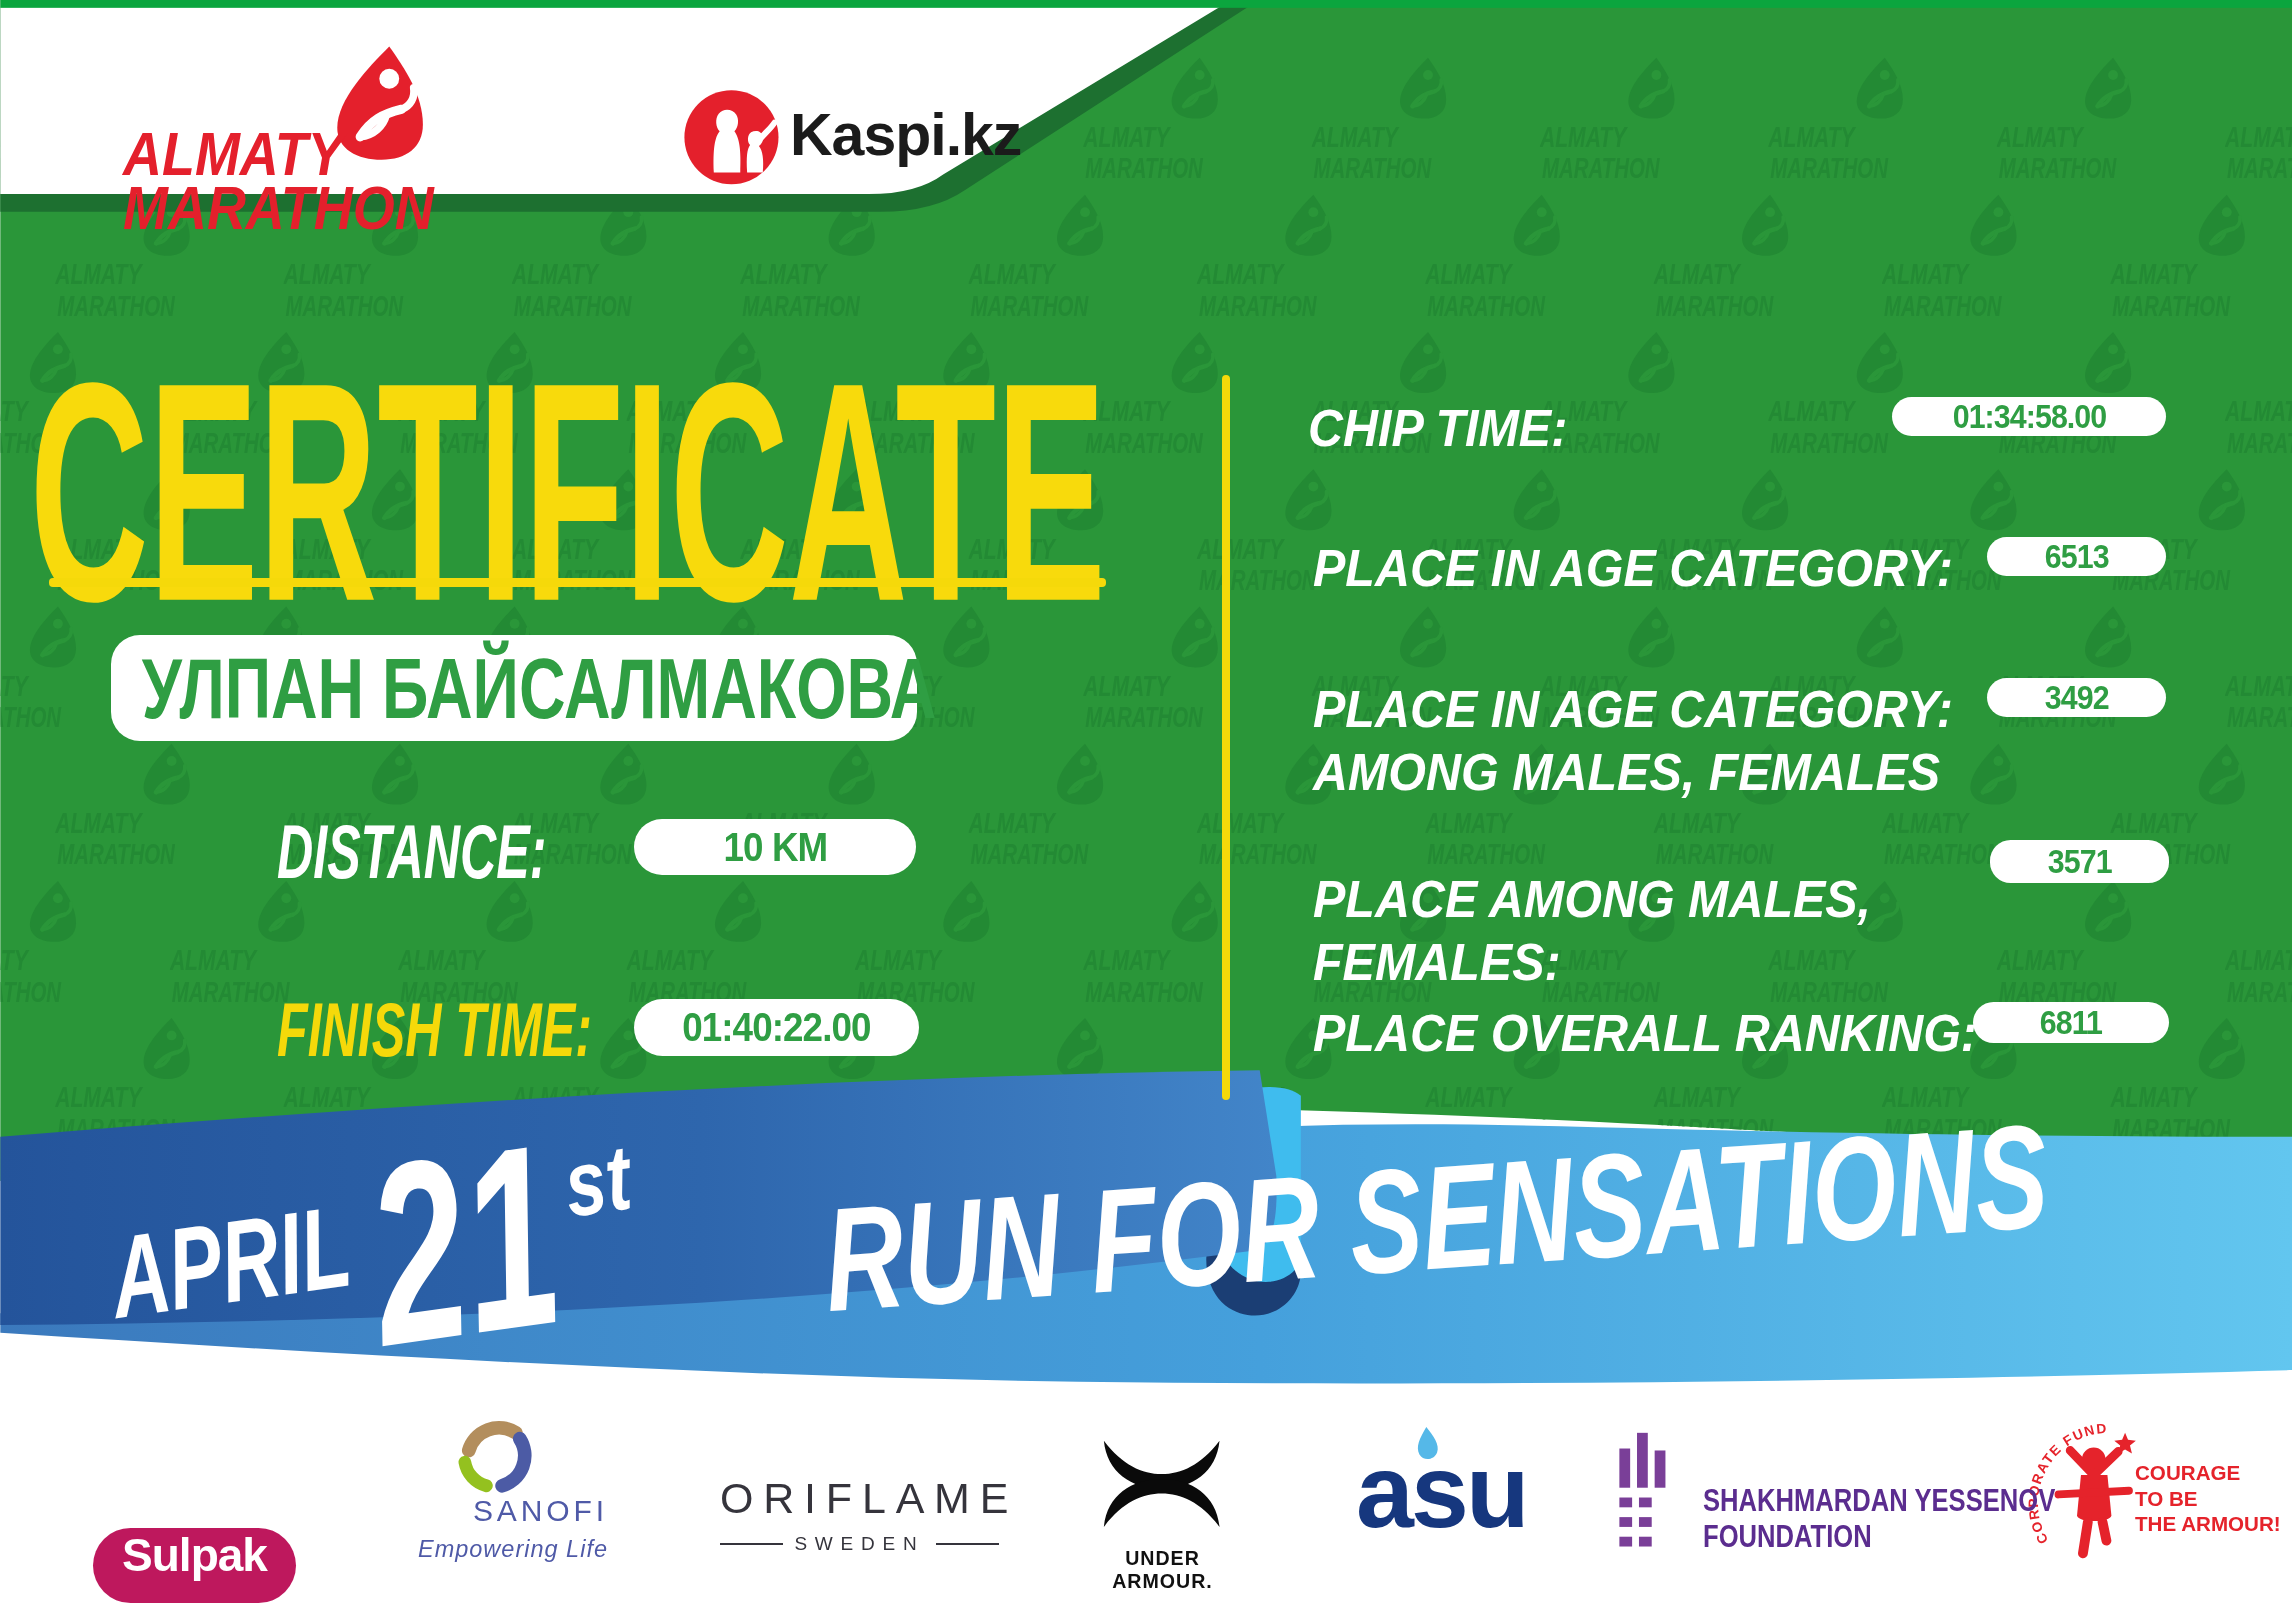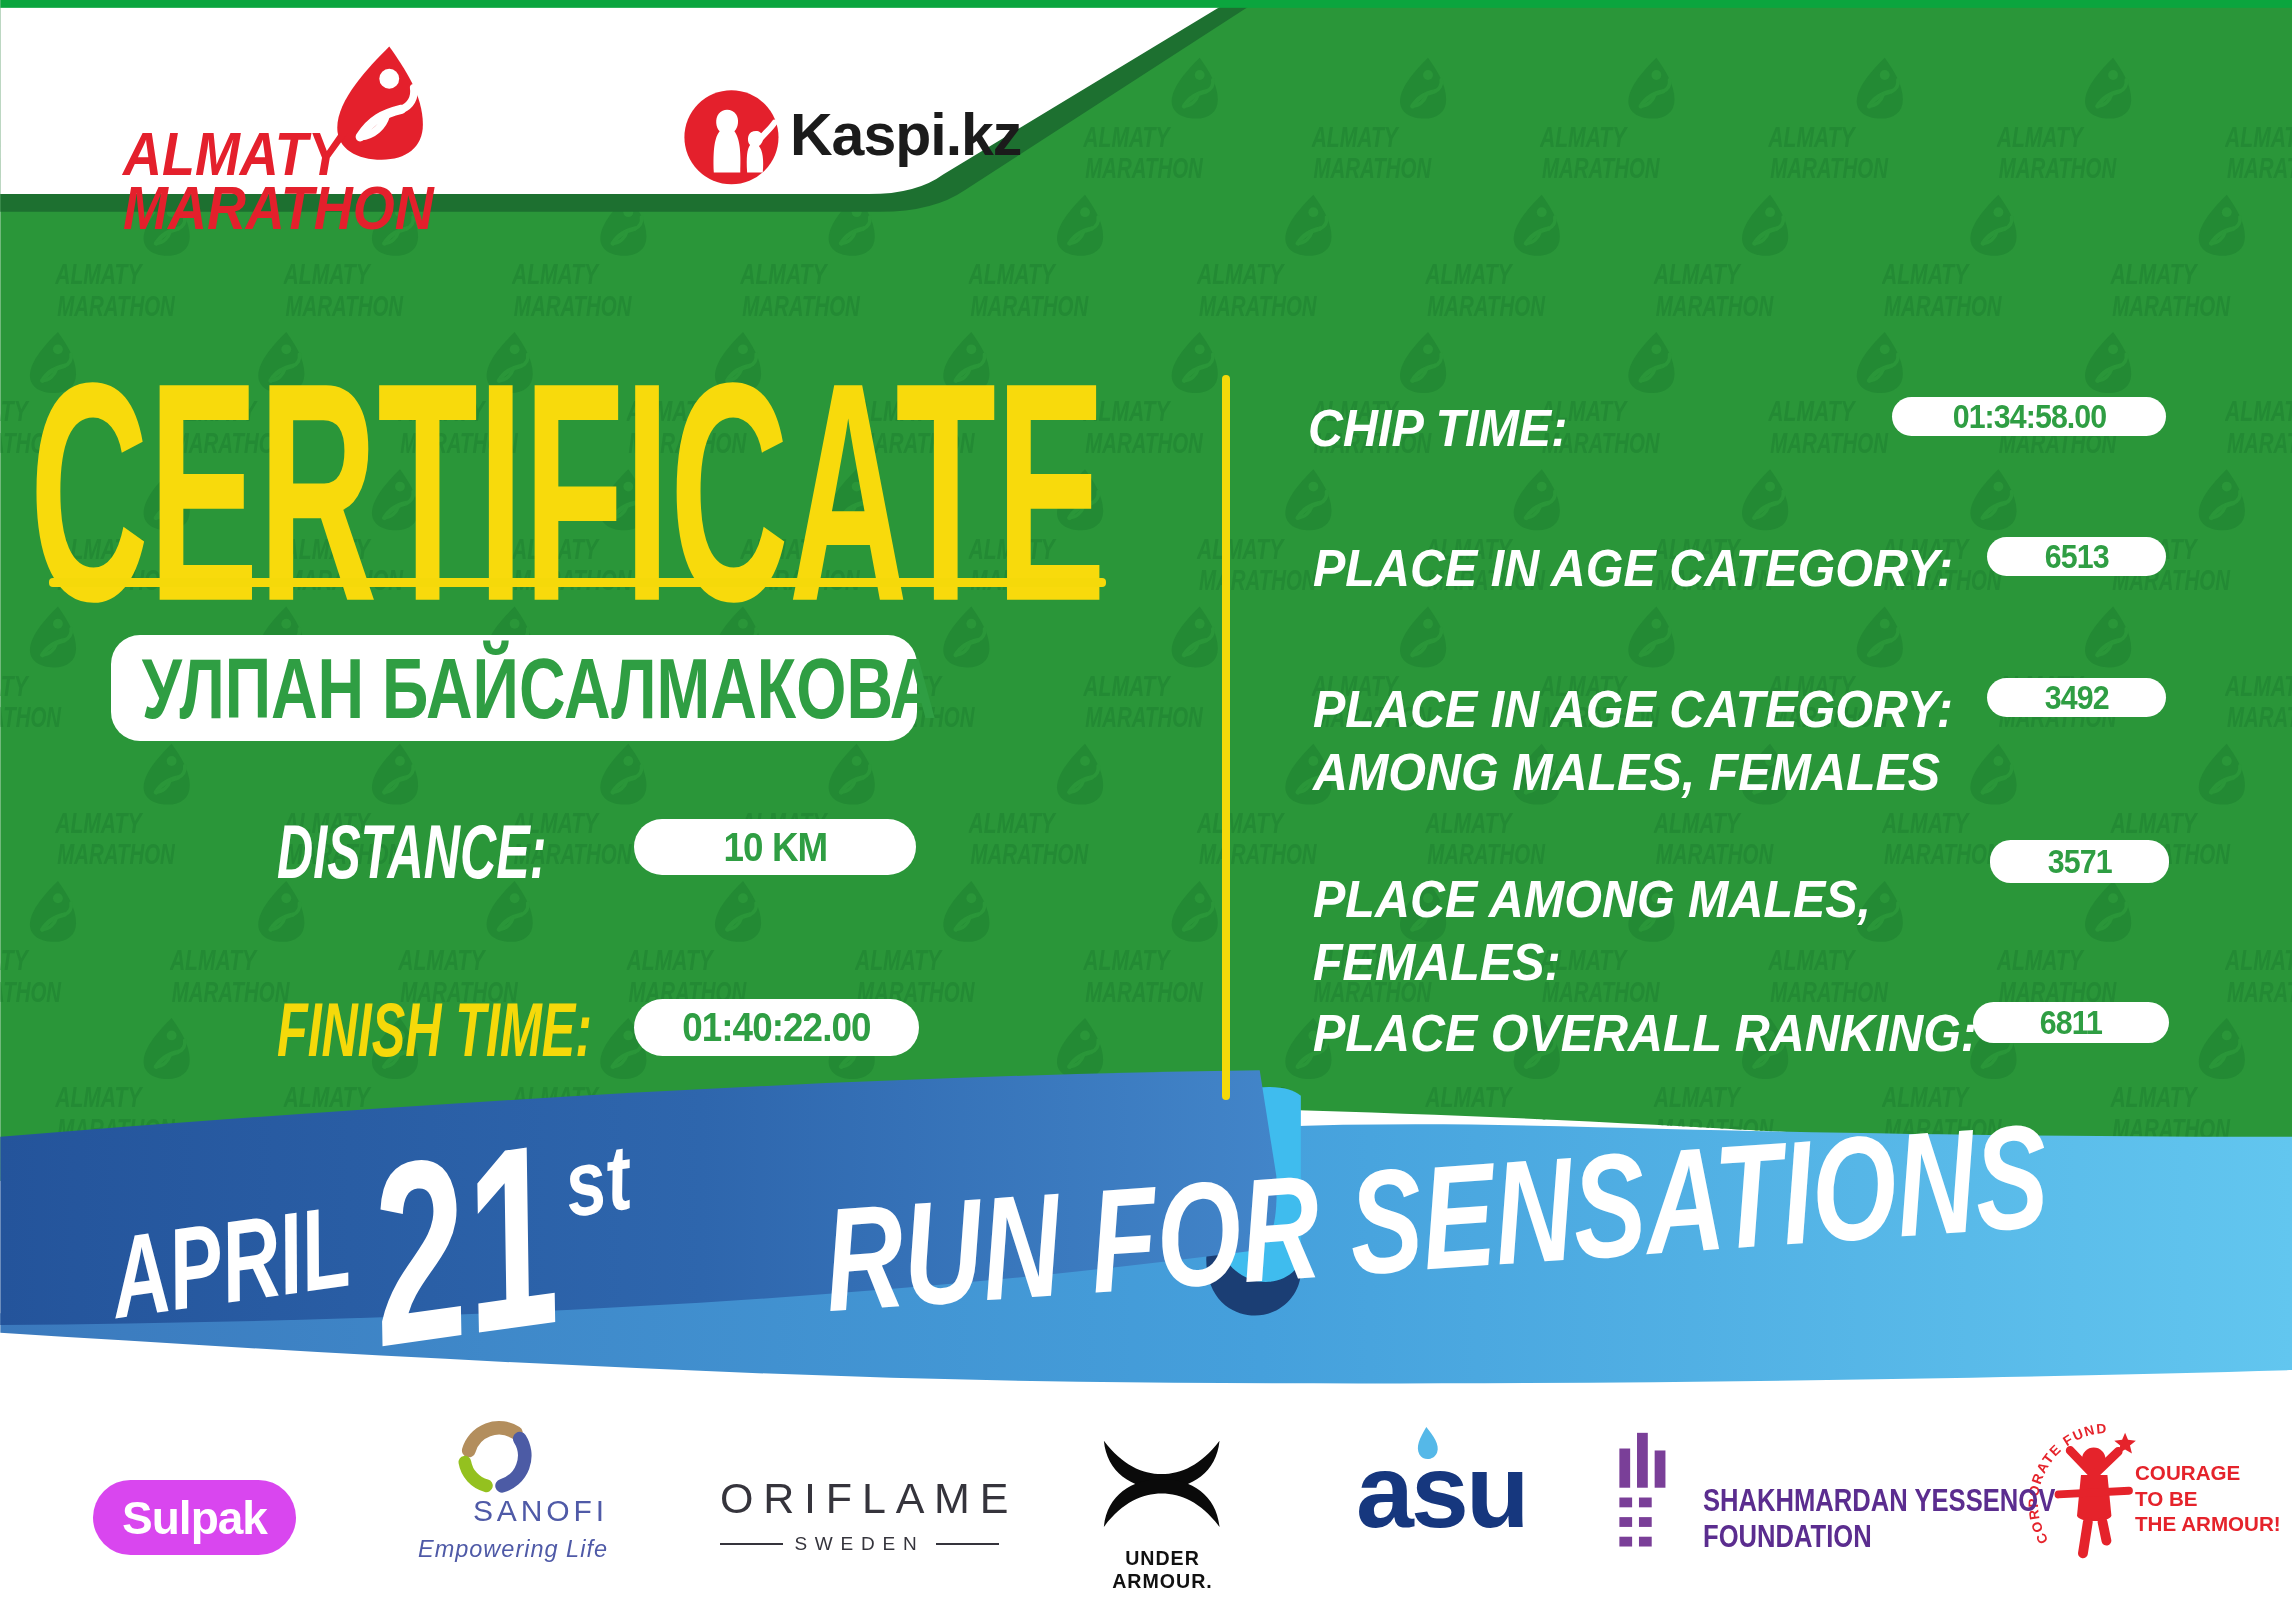--- a/index.html
+++ b/index.html
@@ -26,22 +26,22 @@
   .pv-r{font-size:33px;}
   
   .r-label{font-size:51px;line-height:63px;color:#fff;transform:scaleX(.95);}
   .v-rule{left:1222px;top:375px;width:7.8px;height:725px;background:#F5D90A;border-radius:3.9px;}
   
   .almaty-word{left:123px;top:127px;color:#E4202C;font-weight:bold;font-style:italic;
                font-size:62px;line-height:54px;transform:scaleX(.87);transform-origin:left top;
                white-space:nowrap;}
   .kaspi-word{left:790px;top:101px;color:#1B1B1B;font-weight:bold;font-size:59px;letter-spacing:-1px;}
   
-  .sulpak{left:93px;top:1480px;width:203px;height:75px;background:#d946ef;border-radius:39px;
-          display:flex;align-items:center;justify-content:center;}
+  .sulpak{left:93px;top:1528px;width:203px;height:75px;background:#be185d;border-radius:39px;
+          display:flex;align-items:flex-start;justify-content:center;}
   .sulpak-text{color:#fff;font-weight:bold;font-size:46px;letter-spacing:-1px;}
   .sanofi-block{left:400px;top:1494px;width:208px;text-align:right;}
   .sanofi-word{color:#4F5AA7;font-size:30px;letter-spacing:3.9px;font-weight:400;}
   .sanofi-tag{color:#4F5AA7;font-size:23.5px;font-style:italic;margin-top:7.8px;letter-spacing:1px;}
   .oriflame-block{left:720px;top:1474px;width:279px;text-align:center;}
   .oriflame-word{color:#35343C;font-size:43px;letter-spacing:9.8px;font-weight:400;}
   .sweden-row{display:flex;align-items:center;justify-content:center;margin-top:9.8px;gap:11.8px;}
   .sweden-line{width:65px;height:2px;background:#35343C;}
   .sweden-word{color:#35343C;font-size:19px;letter-spacing:7.8px;font-weight:400;}
   .ua-word{left:1076px;top:1547px;width:173px;text-align:center;color:#111;font-weight:bold;

